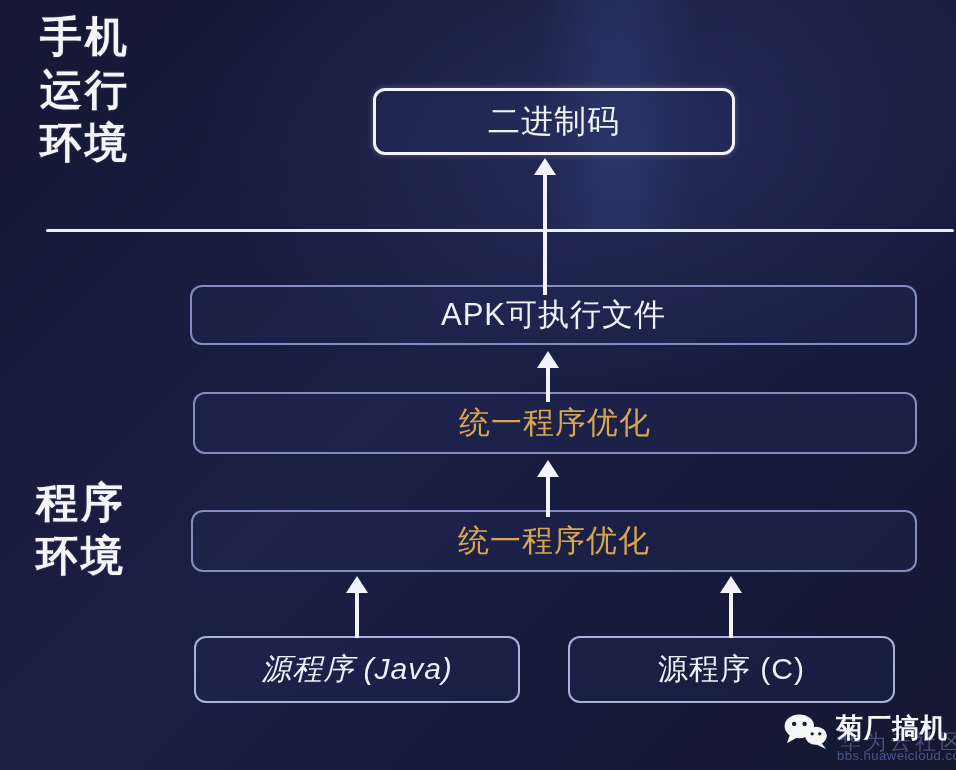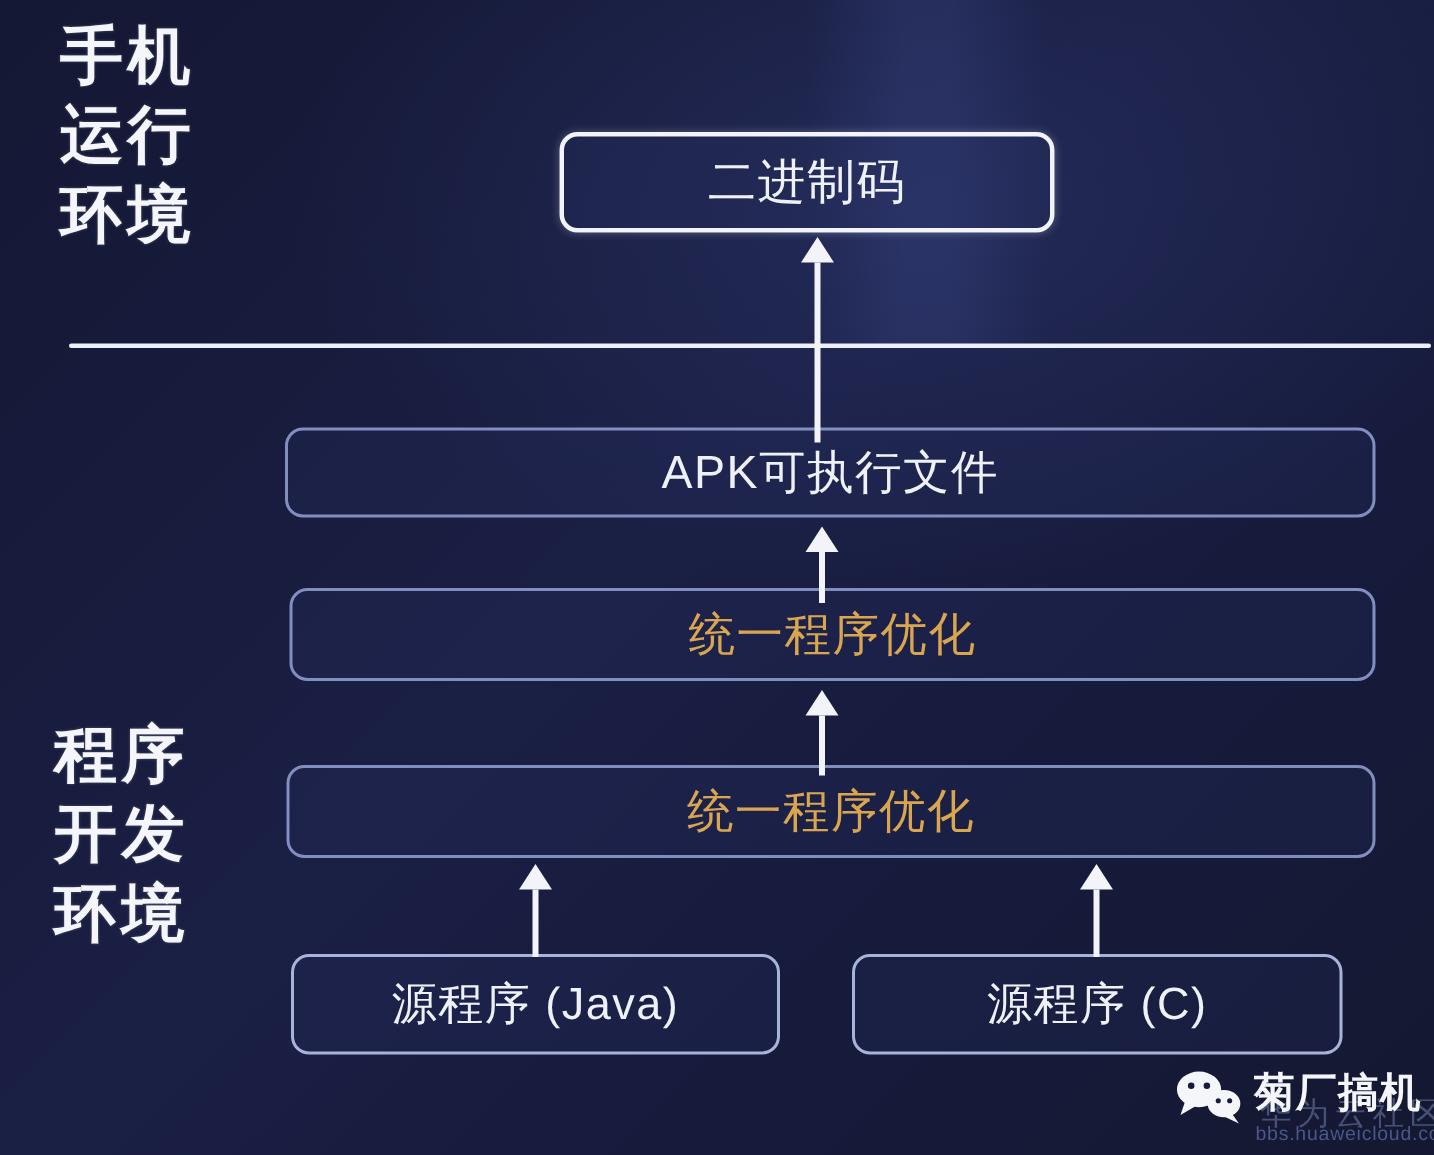--- a/index.html
+++ b/index.html
@@ -38,31 +38,31 @@
     position:absolute;
     display:flex;align-items:center;justify-content:center;
     border-radius:12px;
     background:rgba(40,48,100,0.22);
     color:#eef1f8;
     font-size:31px;
     letter-spacing:1px;
     box-sizing:border-box;
   }
   #node-binary{
-    left:373px;top:88px;width:330px;height:67px;
+    left:373px;top:88px;width:362px;height:67px;
     border:3px solid #f2f4fa;
     font-size:32px;
     box-shadow:0 0 6px rgba(255,255,255,0.25);
   }
   .mid-node{border:2px solid rgba(148,162,212,0.85);}
   #node-apk{left:190px;top:285px;width:727px;height:60px;}
   #node-optimize{left:193px;top:392px;width:724px;height:62px;color:#d9a64f;}
   #node-represent{left:191px;top:510px;width:726px;height:62px;color:#d9a64f;}
   .src-node{border:2px solid rgba(176,188,226,0.95);font-size:30px;}
-  #node-src-java{left:194px;top:636px;width:326px;height:67px;}
+  #node-src-java{left:194px;top:636px;width:326px;height:67px;font-style:italic;}
   #node-src-c{left:568px;top:636px;width:327px;height:67px;}
   .arrow{position:absolute;width:22px;pointer-events:none;}
   .arrow .head{
     width:0;height:0;margin:0 auto;
     border-left:11px solid transparent;
     border-right:11px solid transparent;
     border-bottom:17px solid #f2f4fa;
   }
   .arrow .shaft{
     width:4px;margin:0 auto;
@@ -106,21 +106,20 @@
   <div class="side-label" id="label-runtime">
     <span>手机</span>
     <span>运行</span>
     <span>环境</span>
   </div>
 
   <div class="divider"></div>
 
   <div class="side-label" id="label-dev">
     <span>程序</span>
-    <span>开发</span>
     <span>环境</span>
   </div>
 
   <div class="node" id="node-binary">
     <span>二进制码</span>
   </div>
 
   <div class="node mid-node" id="node-apk">
     <span>APK可执行文件</span>
   </div>

